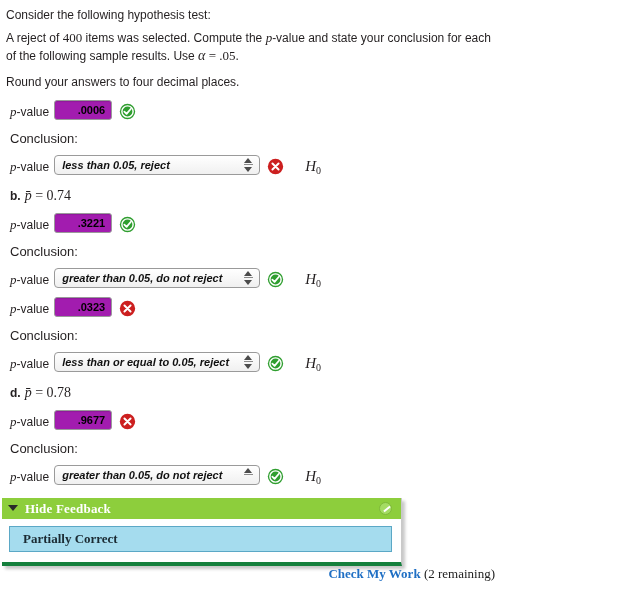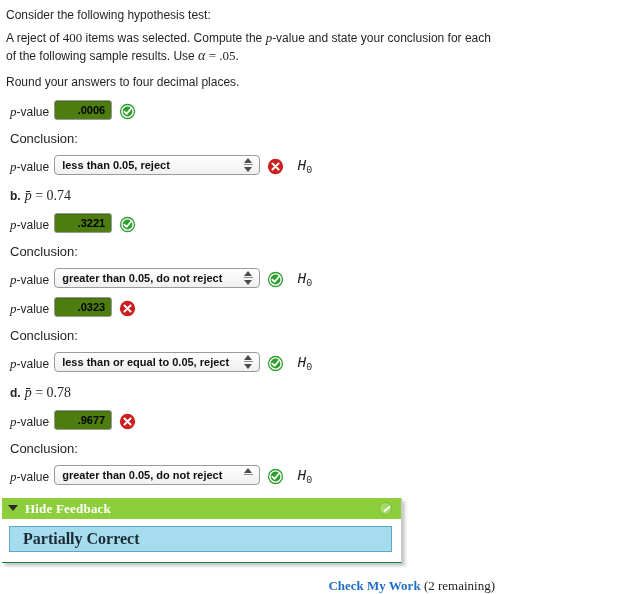--- a/index.html
+++ b/index.html
@@ -59,21 +59,21 @@
     font-family: "Liberation Serif", serif;
     font-style: italic;
     font-size: 13px;
   }
 
   input.answer {
     width: 58px;
     height: 20px;
     border: 1px solid #9a9a9a;
     border-radius: 3px;
-    background: #4d7c0f;
+    background: #a21caf;
     text-align: right;
     padding: 0 6px 0 2px;
     font-family: "Liberation Sans", sans-serif;
     font-size: 11px;
     font-weight: bold;
     color: #000;
     box-shadow: inset 0 1px 1px rgba(0,0,0,.12);
   }
 
   .selwrap { position: relative; display: inline-block; }
@@ -83,20 +83,21 @@
     width: 206px;
     height: 20px;
     border: 1px solid #9a9a9a;
     border-radius: 4px;
     background: linear-gradient(#ffffff, #f0f0f0);
     padding: 0 22px 0 7px;
     font-family: "Liberation Sans", sans-serif;
     font-size: 11px;
     font-weight: bold;
     color: #111;
+    font-style: italic;
   }
   .stepper {
     position: absolute;
     right: 7px; top: 50%;
     transform: translateY(-50%);
     width: 9px; height: 14px;
     pointer-events: none;
   }
   .stepper .up, .stepper .dn {
     position: absolute; left: 0;
@@ -106,38 +107,38 @@
   }
   .stepper .up { top: 0; border-bottom: 5px solid #4b4b4b; }
   .stepper .dn { bottom: 0; border-top: 5px solid #4b4b4b; }
   .stepper .bar {
     position: absolute; left: 0; top: 6px;
     width: 9px; height: 1px; background: #8a8a8a;
   }
 
   .mark { width: 17px; height: 17px; margin-left: 7px; flex: 0 0 auto; }
   .h0 {
-    font-family: Liberation Mono, monospace;
+    font-family: Liberation Serif, serif;
     font-style: italic;
     font-size: 15px;
-    margin-left: 13px;
+    margin-left: 21px;
   }
   .h0 .sub { font-size: 10px; font-style: normal; vertical-align: -0.25em; }
 
   .concl-head { font-size: 13px; margin: 11px 0 0 4px; }
 
   
   .feedback {
     position: absolute;
     left: 2px;
     top: 498px;
     width: 400px;
     background: #ffffff;
     border-right: 1px solid #c9c9c9;
-    border-bottom: 1px solid #15803d;
+    border-bottom: 4px solid #15803d;
     box-shadow: 3px 3px 3px rgba(0,0,0,.22);
   }
   .fb-header {
     position: relative;
     height: 21px;
     background: #8dce3c;
     display: flex;
     align-items: center;
     padding-left: 6px;
   }
@@ -177,28 +178,28 @@
     background: #a5dcee;
     border: 1px solid #5ba8c6;
     height: 26px;
     display: flex;
     align-items: center;
     padding-left: 13px;
   }
   .fb-box-text {
     font-family: "Liberation Serif", serif;
     font-weight: bold;
-    font-size: 16px;
+    font-size: 13px;
     color: #1b2b33;
   }
 
   .footer {
     position: absolute;
     right: 10px;
-    bottom: 0;
+    bottom: 12px;
     font-family: "Liberation Serif", serif;
     font-size: 13px;
     color: #222;
   }
   .footer .lnk {
     color: #1f6fc4;
     font-weight: bold;
     cursor: pointer;
   }
 </style>

